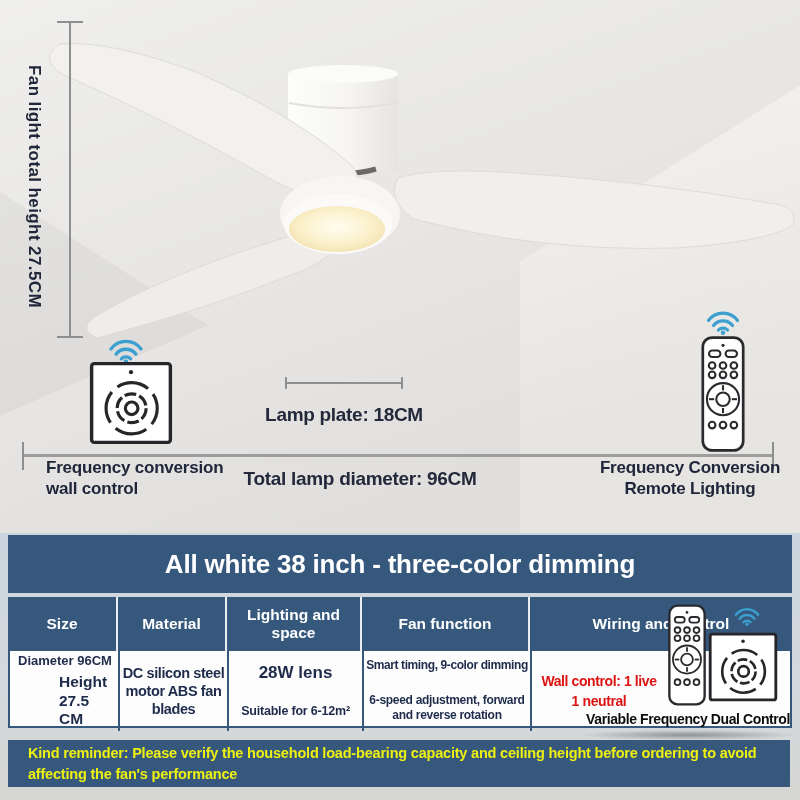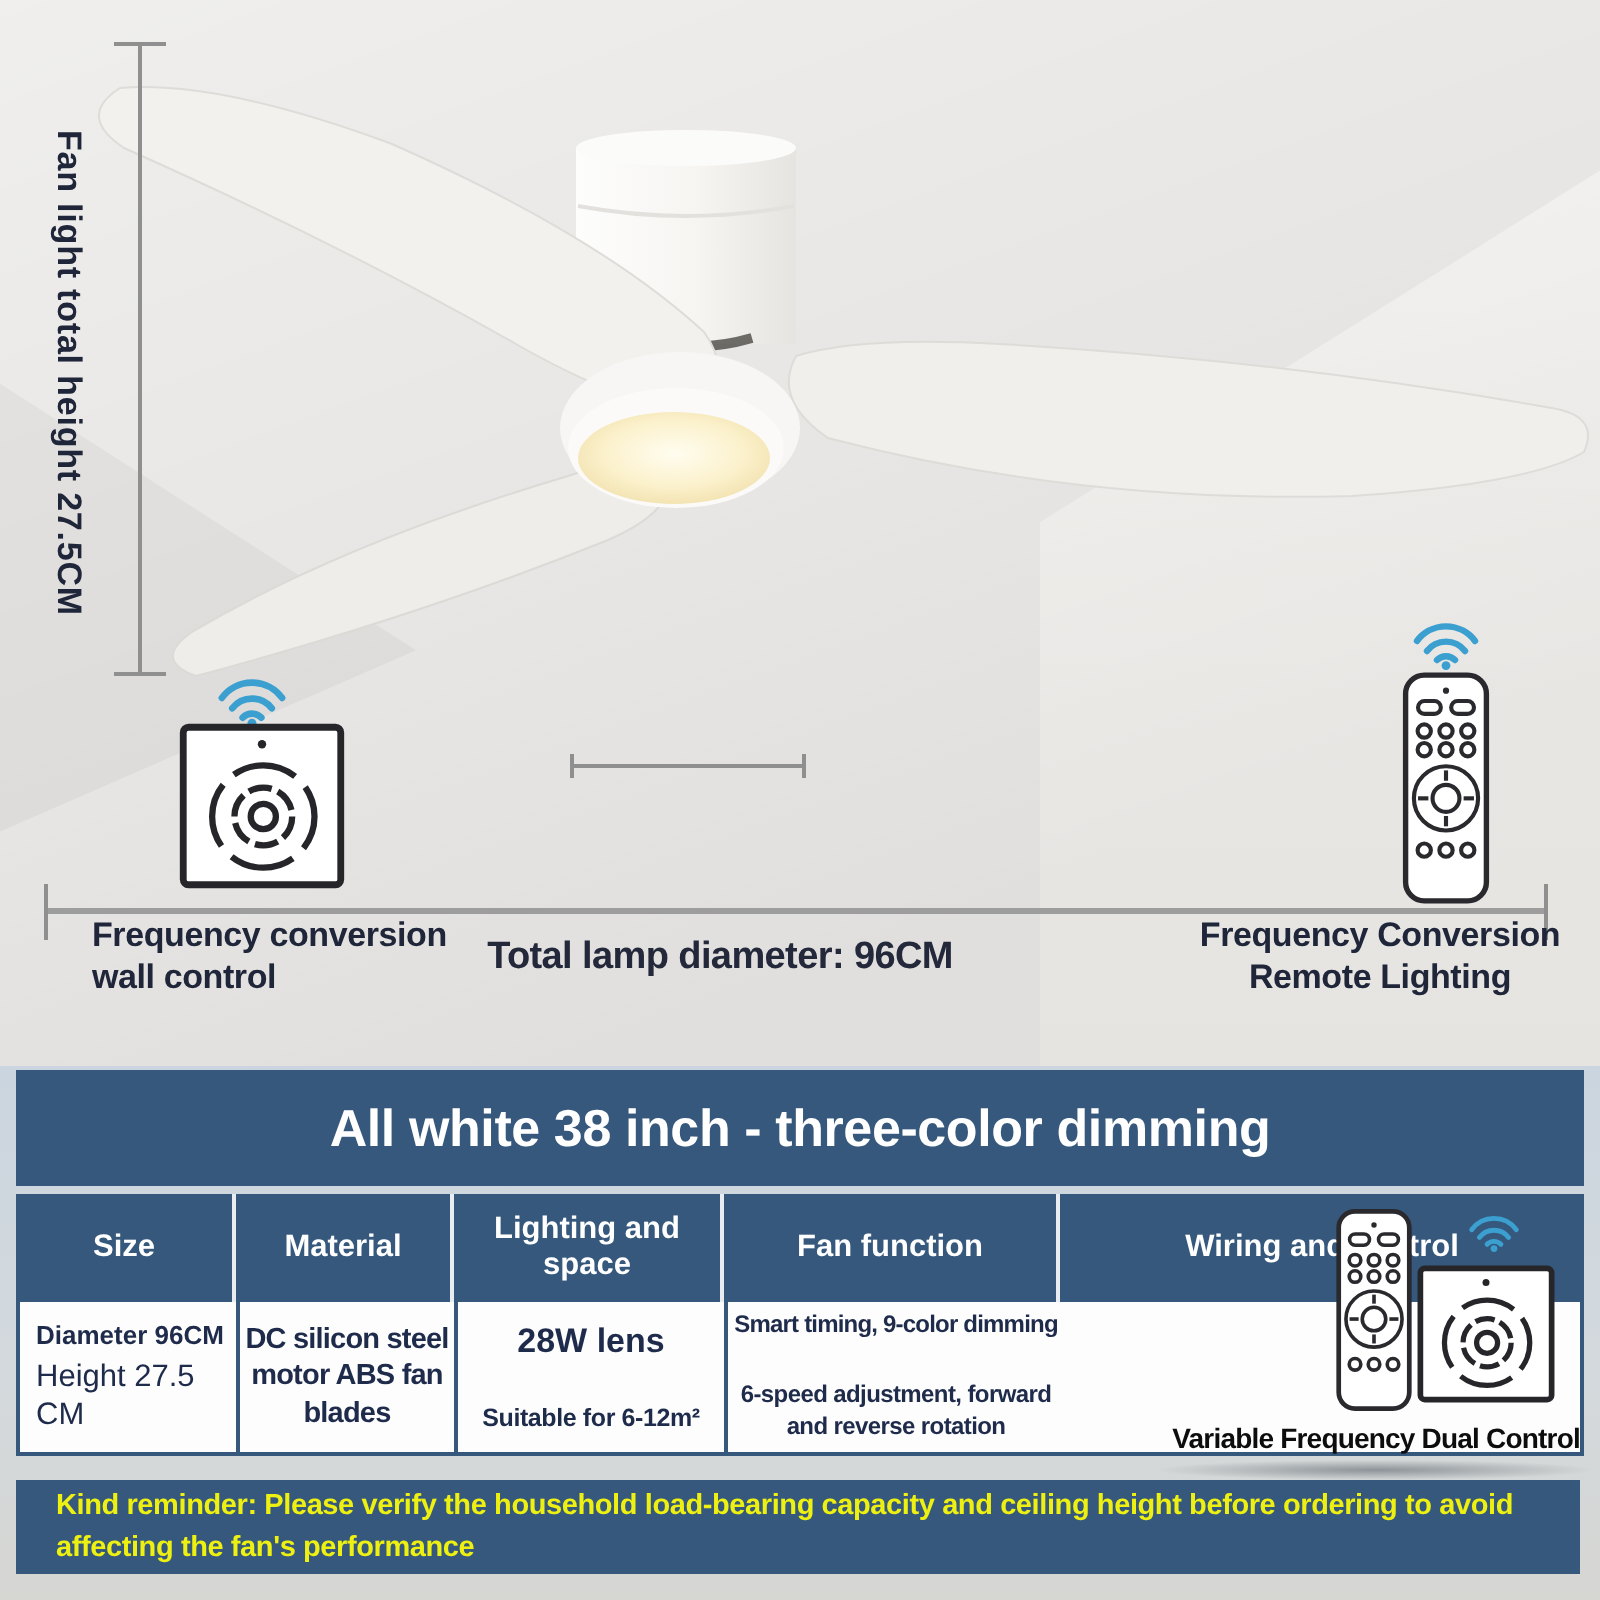--- a/index.html
+++ b/index.html
@@ -52,21 +52,21 @@
   .spec-head .hcell{display:flex;align-items:center;justify-content:center;text-align:center;
     color:#fff;font-size:15.5px;font-weight:700;line-height:1.15;border-right:2px solid #e9edf2;padding:0 4px;box-sizing:border-box;}
   .spec-head .hcell:last-child{border-right:none;}
   .spec-body{display:grid;grid-template-columns:110px 109px 135px 168px 1fr;height:77px;background:#fdfdfd;
     border:2px solid #35587c;border-top:none;box-sizing:border-box;}
   .spec-body .bcell{border-right:2px solid #35587c;box-sizing:border-box;display:flex;flex-direction:column;
     justify-content:center;align-items:center;text-align:center;color:#1e2b4b;gap:21px;padding:2px 4px;overflow:visible;}
   .spec-body .bcell:last-child{border-right:none;}
   .cell-size{align-items:flex-start !important;text-align:left !important;padding-left:8px !important;gap:5px !important;}
   .size-l1{font-size:13px;font-weight:600;}
-  .size-l2{font-size:15.5px;font-weight:400;line-height:1.2;}
+  .size-l2{font-size:15.5px;font-weight:700;line-height:1.2;margin-left:41px;}
   .mat-line{font-size:14.5px;font-weight:700;letter-spacing:-.4px;white-space:nowrap;line-height:1.25;}
   .cell-material{gap:0 !important;}
   .light-l1{font-size:17px;font-weight:700;}
   .light-l2{font-size:12.5px;font-weight:700;letter-spacing:-.2px;white-space:nowrap;}
   .fan-l1{font-size:12px;font-weight:700;letter-spacing:-.4px;white-space:nowrap;}
   .fan-l2{font-size:12px;font-weight:600;letter-spacing:-.3px;line-height:1.3;}
   .cell-wiring{padding-right:128px !important;gap:2px !important;}
   .wiring-red{color:#dd1212;font-size:14px;font-weight:700;letter-spacing:-.4px;white-space:nowrap;line-height:1.3;}
 
   .overlay-remote{position:absolute;left:668px;top:69px;z-index:5;}
@@ -168,20 +168,21 @@
     </svg>
 
     <div class="vline"></div>
     <div class="tick-h" style="left:57px;top:21px;"></div>
     <div class="tick-h" style="left:57px;top:336px;"></div>
     <div class="vlabel">Fan light total height 27.5CM</div>
 
     <div class="hline1"></div>
     <div class="tick-v" style="left:285px;top:377px;height:12px;"></div>
     <div class="tick-v" style="left:401px;top:377px;height:12px;"></div>
+    <div class="lamp-label">Lamp plate: 18CM</div>
 
     <div class="hline2"></div>
     <div class="tick-v" style="left:22px;top:442px;height:28px;"></div>
     <div class="tick-v" style="left:772px;top:442px;height:28px;"></div>
     <div class="total-label">Total lamp diameter: 96CM</div>
 
     <svg class="icon-svg wifi-photo-left" width="40" height="27">
         <use href="#sym-wifi"></use>
       </svg>
     <svg class="icon-svg wallctl-photo" width="84" height="84">
@@ -229,20 +230,24 @@
           <div class="mat-line">blades</div>
         </div>
         <div class="bcell">
           <div class="light-l1">28W lens</div>
           <div class="light-l2">Suitable for 6-12m²</div>
         </div>
         <div class="bcell">
           <div class="fan-l1">Smart timing, 9-color dimming</div>
           <div class="fan-l2">6-speed adjustment, forward and reverse rotation</div>
         </div>
+        <div class="bcell cell-wiring">
+          <div class="wiring-red">Wall control: 1 live</div>
+          <div class="wiring-red">1 neutral</div>
+        </div>
       </div>
     </div>
 
     <svg class="icon-svg overlay-remote" width="38" height="106">
         <use href="#sym-remote"></use>
       </svg>
     <svg class="icon-svg overlay-wallctl" width="70" height="74">
         <use href="#sym-wallctl"></use>
       </svg>
     <svg class="icon-svg overlay-wifi" width="28" height="20">

